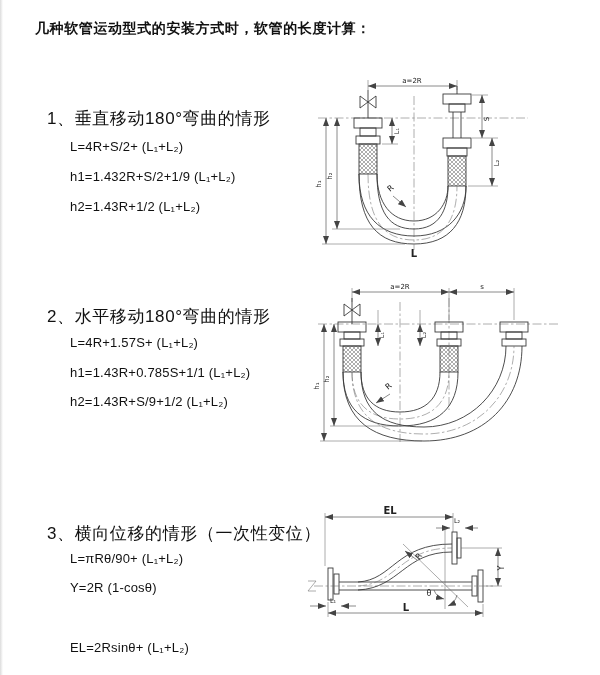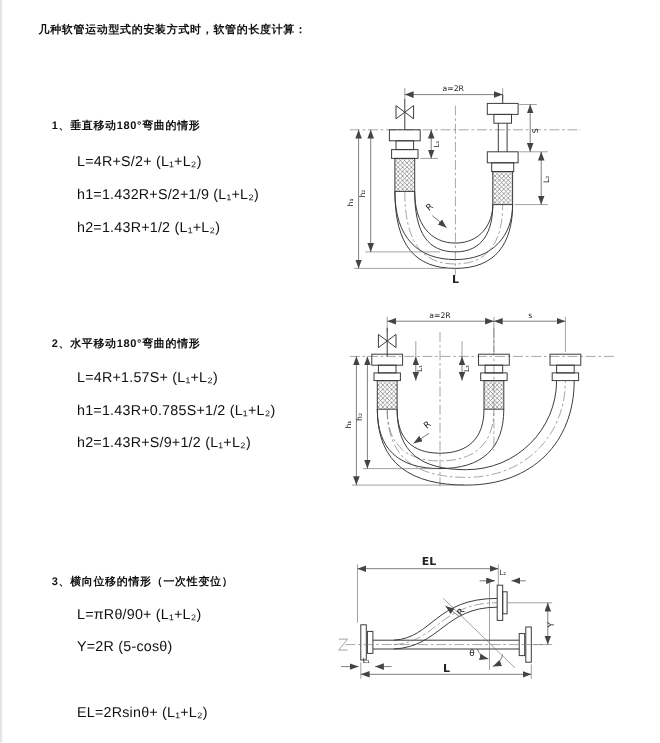--- a/index.html
+++ b/index.html
@@ -2,22 +2,22 @@
 <html><head>
 <meta charset="utf-8">
 <style>
   html,body{margin:0;padding:0}
   body{
     width:600px;height:675px;position:relative;background:#ffffff;
     font-family:"Liberation Sans","DejaVu Sans",sans-serif;color:#111;
     overflow:hidden;
   }
   .abs{position:absolute;white-space:nowrap}
-  .title{font-size:10px;font-weight:700;letter-spacing:.6px}
-  .heading{font-size:10px;font-weight:700;letter-spacing:.6px}
+  .title{font-size:14px;font-weight:700;letter-spacing:.6px}
+  .heading{font-size:17px;font-weight:400;letter-spacing:.6px}
   .formula{font-size:13px;font-weight:400;letter-spacing:.2px}
   .edge{position:absolute;left:0;top:0;width:3px;height:675px;
         background:linear-gradient(90deg,#dcdcdc,#ffffff)}
   svg{position:absolute;overflow:visible}
   svg text{font-family:"DejaVu Sans",sans-serif;fill:#222}
   .t65{font-size:6.5px}.t7{font-size:7px}.t8{font-size:8px}.t10{font-size:10px}
   .ln{fill:none;stroke:#3a3a3a;stroke-width:.9}
   .thin{fill:none;stroke:#666;stroke-width:.55}
   .dim{fill:none;stroke:#4a4a4a;stroke-width:.65}
   .cl{fill:none;stroke:#6a6a6a;stroke-width:.55;stroke-dasharray:9 2.5 2.5 2.5}
@@ -101,21 +101,21 @@
   <text class="t65" x="89" y="59" text-anchor="middle" transform="rotate(-90 89 59)">L₁</text>
 
   <text class="t8" x="80" y="120" transform="rotate(-40 80 120)">R</text>
   <line class="dim" x1="83" y1="124" x2="96" y2="135" marker-end="url(#ar1)"></line>
 
   <text class="t10" x="104" y="185" text-anchor="middle" font-weight="bold">L</text>
 </svg>
 
 <div class="abs heading" style="left:47px;top:305px">2、水平移动180°弯曲的情形</div>
 <div class="abs formula" style="left:70px;top:335px">L=4R+1.57S+ (L₁+L₂)</div>
-<div class="abs formula" style="left:70px;top:365px">h1=1.43R+0.785S+1/2 (L₁+L₂)</div>
+<div class="abs formula" style="left:70px;top:365px">h1=1.43R+0.785S+1/1 (L₁+L₂)</div>
 <div class="abs formula" style="left:70px;top:394px">h2=1.43R+S/9+1/2 (L₁+L₂)</div>
 
 <svg style="left:312px;top:282px" width="280" height="168" viewBox="0 0 280 168">
   <defs>
     <marker id="ar2" markerWidth="9" markerHeight="7" refX="8" refY="3" orient="auto-start-reverse" markerUnits="userSpaceOnUse">
       <path d="M0,0 L8,3 L0,6 Z" fill="#444"></path>
     </marker>
     <pattern id="xh2" width="4" height="4" patternUnits="userSpaceOnUse">
       <path d="M0,0 L4,4 M4,0 L0,4" stroke="#777" stroke-width="0.6"></path>
     </pattern>
@@ -181,21 +181,21 @@
   <line class="dim" x1="22" y1="42" x2="22" y2="144" marker-start="url(#ar2)" marker-end="url(#ar2)"></line>
   <text class="t7" x="7" y="104" text-anchor="middle" transform="rotate(-90 7 104)">h₁</text>
   <text class="t7" x="17" y="97" text-anchor="middle" transform="rotate(-90 17 97)">h₂</text>
 
   <text class="t8" x="76" y="108" transform="rotate(-40 76 108)">R</text>
   <line class="dim" x1="78" y1="112" x2="64" y2="121" marker-end="url(#ar2)"></line>
 </svg>
 
 <div class="abs heading" style="left:47px;top:522px">3、横向位移的情形（一次性变位）</div>
 <div class="abs formula" style="left:70px;top:551px">L=πRθ/90+ (L₁+L₂)</div>
-<div class="abs formula" style="left:70px;top:580px">Y=2R (5-cosθ)</div>
+<div class="abs formula" style="left:70px;top:580px">Y=2R (1-cosθ)</div>
 <div class="abs formula" style="left:70px;top:640px">EL=2Rsinθ+ (L₁+L₂)</div>
 
 <svg style="left:298px;top:502px" width="292" height="148" viewBox="0 0 292 148">
   <defs>
     <marker id="ar3" markerWidth="9" markerHeight="7" refX="8" refY="3" orient="auto-start-reverse" markerUnits="userSpaceOnUse">
       <path d="M0,0 L8,3 L0,6 Z" fill="#444"></path>
     </marker>
   </defs>
 
   <line class="thin" x1="27" y1="11" x2="27" y2="64"></line>

